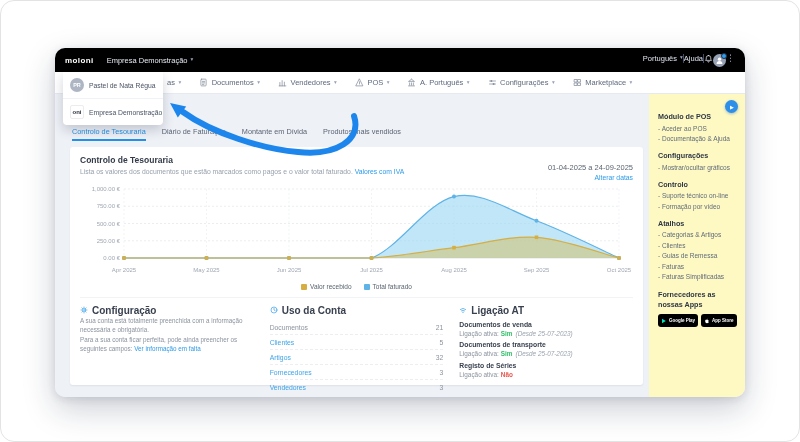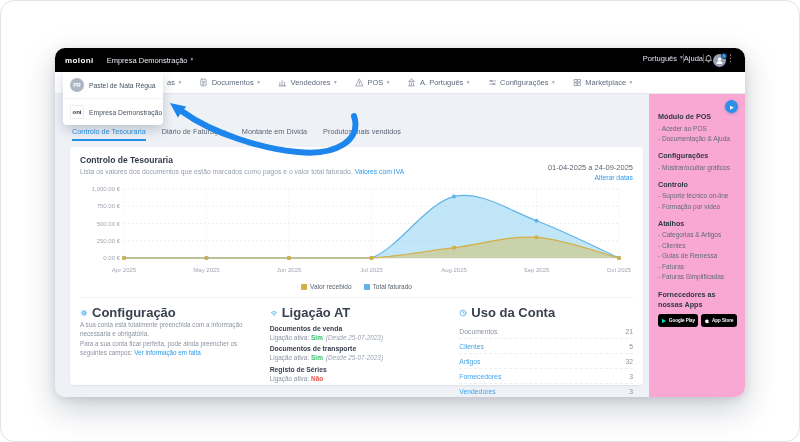--- a/index.html
+++ b/index.html
@@ -47,38 +47,38 @@
 .yt{font-size:6px;fill:#a0a8b3;text-anchor:end;}
 .xt{font-size:6px;fill:#a0a8b3;text-anchor:middle;}
 .hg{stroke:#e3e6ea;stroke-dasharray:2 2;stroke-width:.7;}
 .vg{stroke:#edeff2;stroke-dasharray:2 2;stroke-width:.7;}
 .bl{stroke:#d9dde2;stroke-width:.8;}
 .legend{display:flex;justify-content:center;gap:12px;font-size:6.5px;color:#59636f;align-items:center;margin-top:1px;}
 .legend-item{display:flex;align-items:center;cursor:pointer;}
 .sw{width:6px;height:6px;display:inline-block;margin-right:3px;border-radius:1px;}
 .cols{display:flex;margin-top:7px;border-top:1px solid #f1f3f6;padding-top:7px;gap:16px;}
 .col{flex:1;min-width:0;}
-.sec-head{display:flex;align-items:center;gap:4px;font-size:13px;font-weight:bold;color:#39414f;}
+.sec-head{display:flex;align-items:center;gap:4px;font-size:10px;font-weight:bold;color:#39414f;}
 .sec-head svg{color:#2e9be8;flex:none;}
 .percent{font-size:21px;color:#35d173;text-align:center;margin:3px 0 4px;letter-spacing:.5px;}
 .cfg-text{font-size:6.3px;color:#8b939f;line-height:1.5;}
 .usage{margin-top:4px;font-size:6.8px;}
 .usage-row{display:flex;justify-content:space-between;padding:3.5px 0;border-bottom:1px dashed #eceef1;}
 .usage-row:last-child{border-bottom:none;}
 .usage-row .lbl{color:#8b939f;}
 .usage-row .lbl.link-blue{color:#3fa3e8;cursor:pointer;}
 .usage-row .val{color:#8b939f;}
 .at-entry{margin-top:4.5px;}
 .at-title{font-size:6.8px;font-weight:bold;color:#39414f;}
 .at-status{font-size:6.4px;color:#8b939f;margin-top:2px;}
 .st-green{color:#2fbf66;font-weight:bold;margin-left:2px;}
 .st-red{color:#e8574d;font-weight:bold;margin-left:2px;}
 .at-note{color:#9aa3ae;font-style:italic;margin-left:3px;}
 
-.sidebar{width:96px;background:#f9a8d4;padding:8px 8px 8px 9px;position:relative;flex:none;}
+.sidebar{width:96px;background:#fef9c3;padding:8px 8px 8px 9px;position:relative;flex:none;}
 .fab{position:absolute;top:6px;right:7px;width:13px;height:13px;border-radius:50%;background:#2e8fe8;color:#fff;font-size:5px;display:flex;align-items:center;justify-content:center;cursor:pointer;box-shadow:0 1px 3px rgba(30,90,200,.4);padding-left:1px;}
 .sb-title{font-size:7.2px;font-weight:bold;color:#2e3744;margin-top:9px;}
 .sb-sec:first-of-type .sb-title{margin-top:10px;}
 .sb-item{font-size:6.5px;color:#5f6a78;margin-top:3.5px;cursor:pointer;}
 .sb-item::before{content:"- ";}
 .apps-title{font-size:7.2px;font-weight:bold;color:#2e3744;margin-top:10px;line-height:1.35;width:72px;}
 .badges{display:flex;gap:3px;margin-top:5px;}
 .badge{background:#000;border-radius:3px;height:13px;display:flex;align-items:center;gap:2px;padding:0 3px;color:#fff;font-size:4.5px;cursor:pointer;white-space:nowrap;font-weight:bold;}
 
 .arrow-overlay{position:absolute;inset:0;pointer-events:none;z-index:99;}
@@ -279,70 +279,70 @@
             </div>
             <div class="cfg-text">
               <span>A sua conta está totalmente preenchida com a informação necessária e obrigatória.</span><br>
               <span>Para a sua conta ficar perfeita, pode ainda preencher os seguintes campos:</span>
               <span class="link">Ver informação em falta</span>
             </div>
           </div>
 
           <div class="col">
             <div class="sec-head">
+              <span id="clock-slot"><svg width="8" height="8" viewBox="0 0 12 12" fill="none" stroke="currentColor" stroke-width="1" stroke-linecap="round" stroke-linejoin="round">
+                    <circle cx="6" cy="6" r="4.5"></circle>
+                    <path d="M6 3.5V6l1.8 1"></path>
+                  </svg></span>
+              <span>Uso da Conta</span>
+            </div>
+            <div class="usage" id="usage-rows">
+                <div class="usage-row">
+                  <span class="lbl">Documentos</span>
+                  <span class="val">21</span>
+                </div>
+                <div class="usage-row">
+                  <span class="lbl link-blue">Clientes</span>
+                  <span class="val">5</span>
+                </div>
+                <div class="usage-row">
+                  <span class="lbl link-blue">Artigos</span>
+                  <span class="val">32</span>
+                </div>
+                <div class="usage-row">
+                  <span class="lbl link-blue">Fornecedores</span>
+                  <span class="val">3</span>
+                </div>
+                <div class="usage-row">
+                  <span class="lbl link-blue">Vendedores</span>
+                  <span class="val">3</span>
+                </div>
+              </div>
+          </div>
+
+          <div class="col">
+            <div class="sec-head">
               <span id="wifi-slot"><svg width="8" height="8" viewBox="0 0 12 12" fill="none" stroke="currentColor" stroke-width="1" stroke-linecap="round" stroke-linejoin="round">
                     <path d="M2 5.2a6 6 0 0 1 8 0M3.6 7.2a3.6 3.6 0 0 1 4.8 0"></path>
                     <circle cx="6" cy="9.2" r="0.9" fill="currentColor" stroke="none"></circle>
                   </svg></span>
               <span>Ligação AT</span>
             </div>
             <div id="at-entries">
                 <div class="at-entry">
                   <div class="at-title">Documentos de venda</div>
                   <div class="at-status"><span>Ligação ativa:</span><span class="st-green">Sim</span><span class="at-note">(Desde 25-07-2023)</span></div>
                 </div>
                 <div class="at-entry">
                   <div class="at-title">Documentos de transporte</div>
                   <div class="at-status"><span>Ligação ativa:</span><span class="st-green">Sim</span><span class="at-note">(Desde 25-07-2023)</span></div>
                 </div>
                 <div class="at-entry">
                   <div class="at-title">Registo de Séries</div>
                   <div class="at-status"><span>Ligação ativa:</span><span class="st-red">Não</span></div>
-                </div>
-              </div>
-          </div>
-
-          <div class="col">
-            <div class="sec-head">
-              <span id="clock-slot"><svg width="8" height="8" viewBox="0 0 12 12" fill="none" stroke="currentColor" stroke-width="1" stroke-linecap="round" stroke-linejoin="round">
-                    <circle cx="6" cy="6" r="4.5"></circle>
-                    <path d="M6 3.5V6l1.8 1"></path>
-                  </svg></span>
-              <span>Uso da Conta</span>
-            </div>
-            <div class="usage" id="usage-rows">
-                <div class="usage-row">
-                  <span class="lbl">Documentos</span>
-                  <span class="val">21</span>
-                </div>
-                <div class="usage-row">
-                  <span class="lbl link-blue">Clientes</span>
-                  <span class="val">5</span>
-                </div>
-                <div class="usage-row">
-                  <span class="lbl link-blue">Artigos</span>
-                  <span class="val">32</span>
-                </div>
-                <div class="usage-row">
-                  <span class="lbl link-blue">Fornecedores</span>
-                  <span class="val">3</span>
-                </div>
-                <div class="usage-row">
-                  <span class="lbl link-blue">Vendedores</span>
-                  <span class="val">3</span>
                 </div>
               </div>
           </div>
         </div>
       </div>
     </div>
 
     <div class="sidebar">
       <div class="fab">▶</div>
       <div id="sb-sections">

